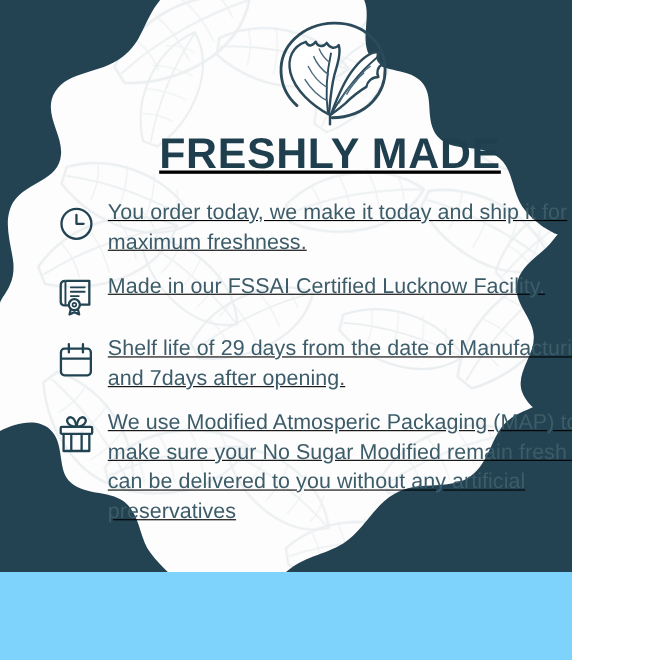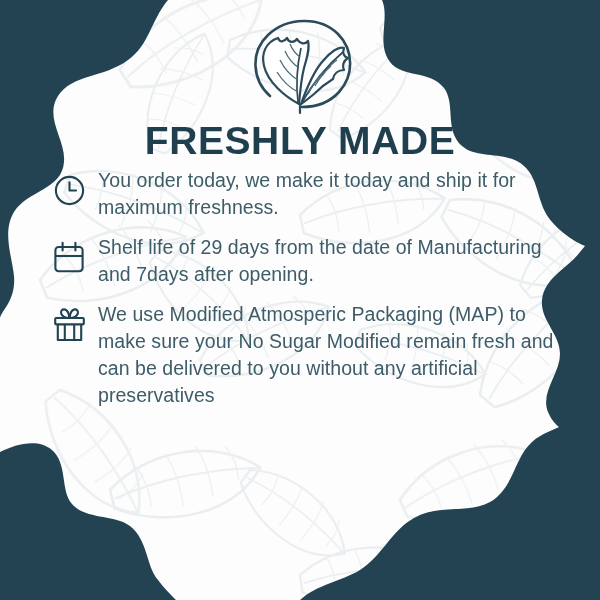--- a/index.html
+++ b/index.html
@@ -2,25 +2,26 @@
 <html><head>
 <meta charset="utf-8">
 <style>
   html, body {
     margin: 0;
     padding: 0;
     background: #ffffff;
   }
   #poster {
     position: relative;
-    width: 600px;
+    width: 520px;
     height: 600px;
     overflow: hidden;
     background: #7dd3fc;
     font-family: "Liberation Sans", sans-serif;
+    text-decoration: underline;
   }
 
   
   .watermark {
     position: absolute;
     inset: 0;
     z-index: 0;
     pointer-events: none;
     opacity: 1;
   }
@@ -56,21 +57,21 @@
     font-size: 39px;
     line-height: 46px;
     font-weight: 700;
     letter-spacing: 0.6px;
     color: #1f3f4f;
     font-family: "Liberation Sans", sans-serif;
   }
 
   .feature-list {
     list-style: none;
-    margin: 3px 0 0 0;
+    margin: 16px 0 0 0;
     padding: 0 22px 0 48px;
   }
 
   .feature-item {
     display: flex;
     align-items: flex-start;
     margin-bottom: 13px;
   }
 
   .feature-icon {
@@ -216,20 +217,35 @@
         <span class="feature-icon">
           <svg width="33" height="33" viewBox="0 0 33 33" aria-hidden="true">
             <circle cx="16.5" cy="16.5" r="13.6" fill="none" stroke="#214352" stroke-width="2.1"></circle>
             <path d="M16.5,8.4 L16.5,16.5 L23.0,16.5" fill="none" stroke="#214352" stroke-width="2.1" stroke-linecap="round" stroke-linejoin="round"></path>
           </svg>
         </span>
         <span class="feature-text">You order today, we make it today and ship it for maximum freshness.</span>
       </li>
 
 
+      <li class="feature-item">
+        <span class="feature-icon">
+          <svg width="32" height="34" viewBox="0 0 32 34" aria-hidden="true">
+            <path d="M6.5,2.4 L28.2,2.4 L28.2,24.0 L18.5,24.0" fill="none" stroke="#214352" stroke-width="2.1" stroke-linejoin="round"></path>
+            <path d="M6.5,2.4 C3.6,2.4 2.2,4.2 2.2,6.4 L2.2,21.0
+                     C2.2,23.2 3.6,24.6 6.0,24.6 L10.4,24.6" fill="none" stroke="#214352" stroke-width="2.1" stroke-linejoin="round"></path>
+            <path d="M6.5,2.4 L6.5,24.0" fill="none" stroke="#214352" stroke-width="1.7"></path>
+            <path d="M11.4,8.2 L24.0,8.2 M11.4,12.2 L24.0,12.2 M11.4,16.2 L18.6,16.2" fill="none" stroke="#214352" stroke-width="1.7" stroke-linecap="round"></path>
+            <circle cx="14.6" cy="24.0" r="5.0" fill="#ffffff" stroke="#214352" stroke-width="2.1"></circle>
+            <circle cx="14.6" cy="24.0" r="1.7" fill="none" stroke="#214352" stroke-width="1.5"></circle>
+            <path d="M11.4,27.8 L10.2,33.0 L14.6,30.8 L19.0,33.0 L17.8,27.8" fill="none" stroke="#214352" stroke-width="2.0" stroke-linejoin="round"></path>
+          </svg>
+        </span>
+        <span class="feature-text">Made in our FSSAI Certified Lucknow Facility.</span>
+      </li>
 
       <li class="feature-item">
         <span class="feature-icon">
           <svg width="32" height="33" viewBox="0 0 32 33" aria-hidden="true">
             <rect x="2.4" y="6.0" width="27.2" height="24.2" rx="3.2" fill="none" stroke="#214352" stroke-width="2.1"></rect>
             <path d="M2.4,15.0 L29.6,15.0" fill="none" stroke="#214352" stroke-width="2.1"></path>
             <path d="M9.6,1.8 L9.6,9.4 M22.4,1.8 L22.4,9.4" fill="none" stroke="#214352" stroke-width="2.1" stroke-linecap="round"></path>
           </svg>
         </span>
         <span class="feature-text">Shelf life of 29 days from the date of Manufacturing and 7days after opening.</span>

